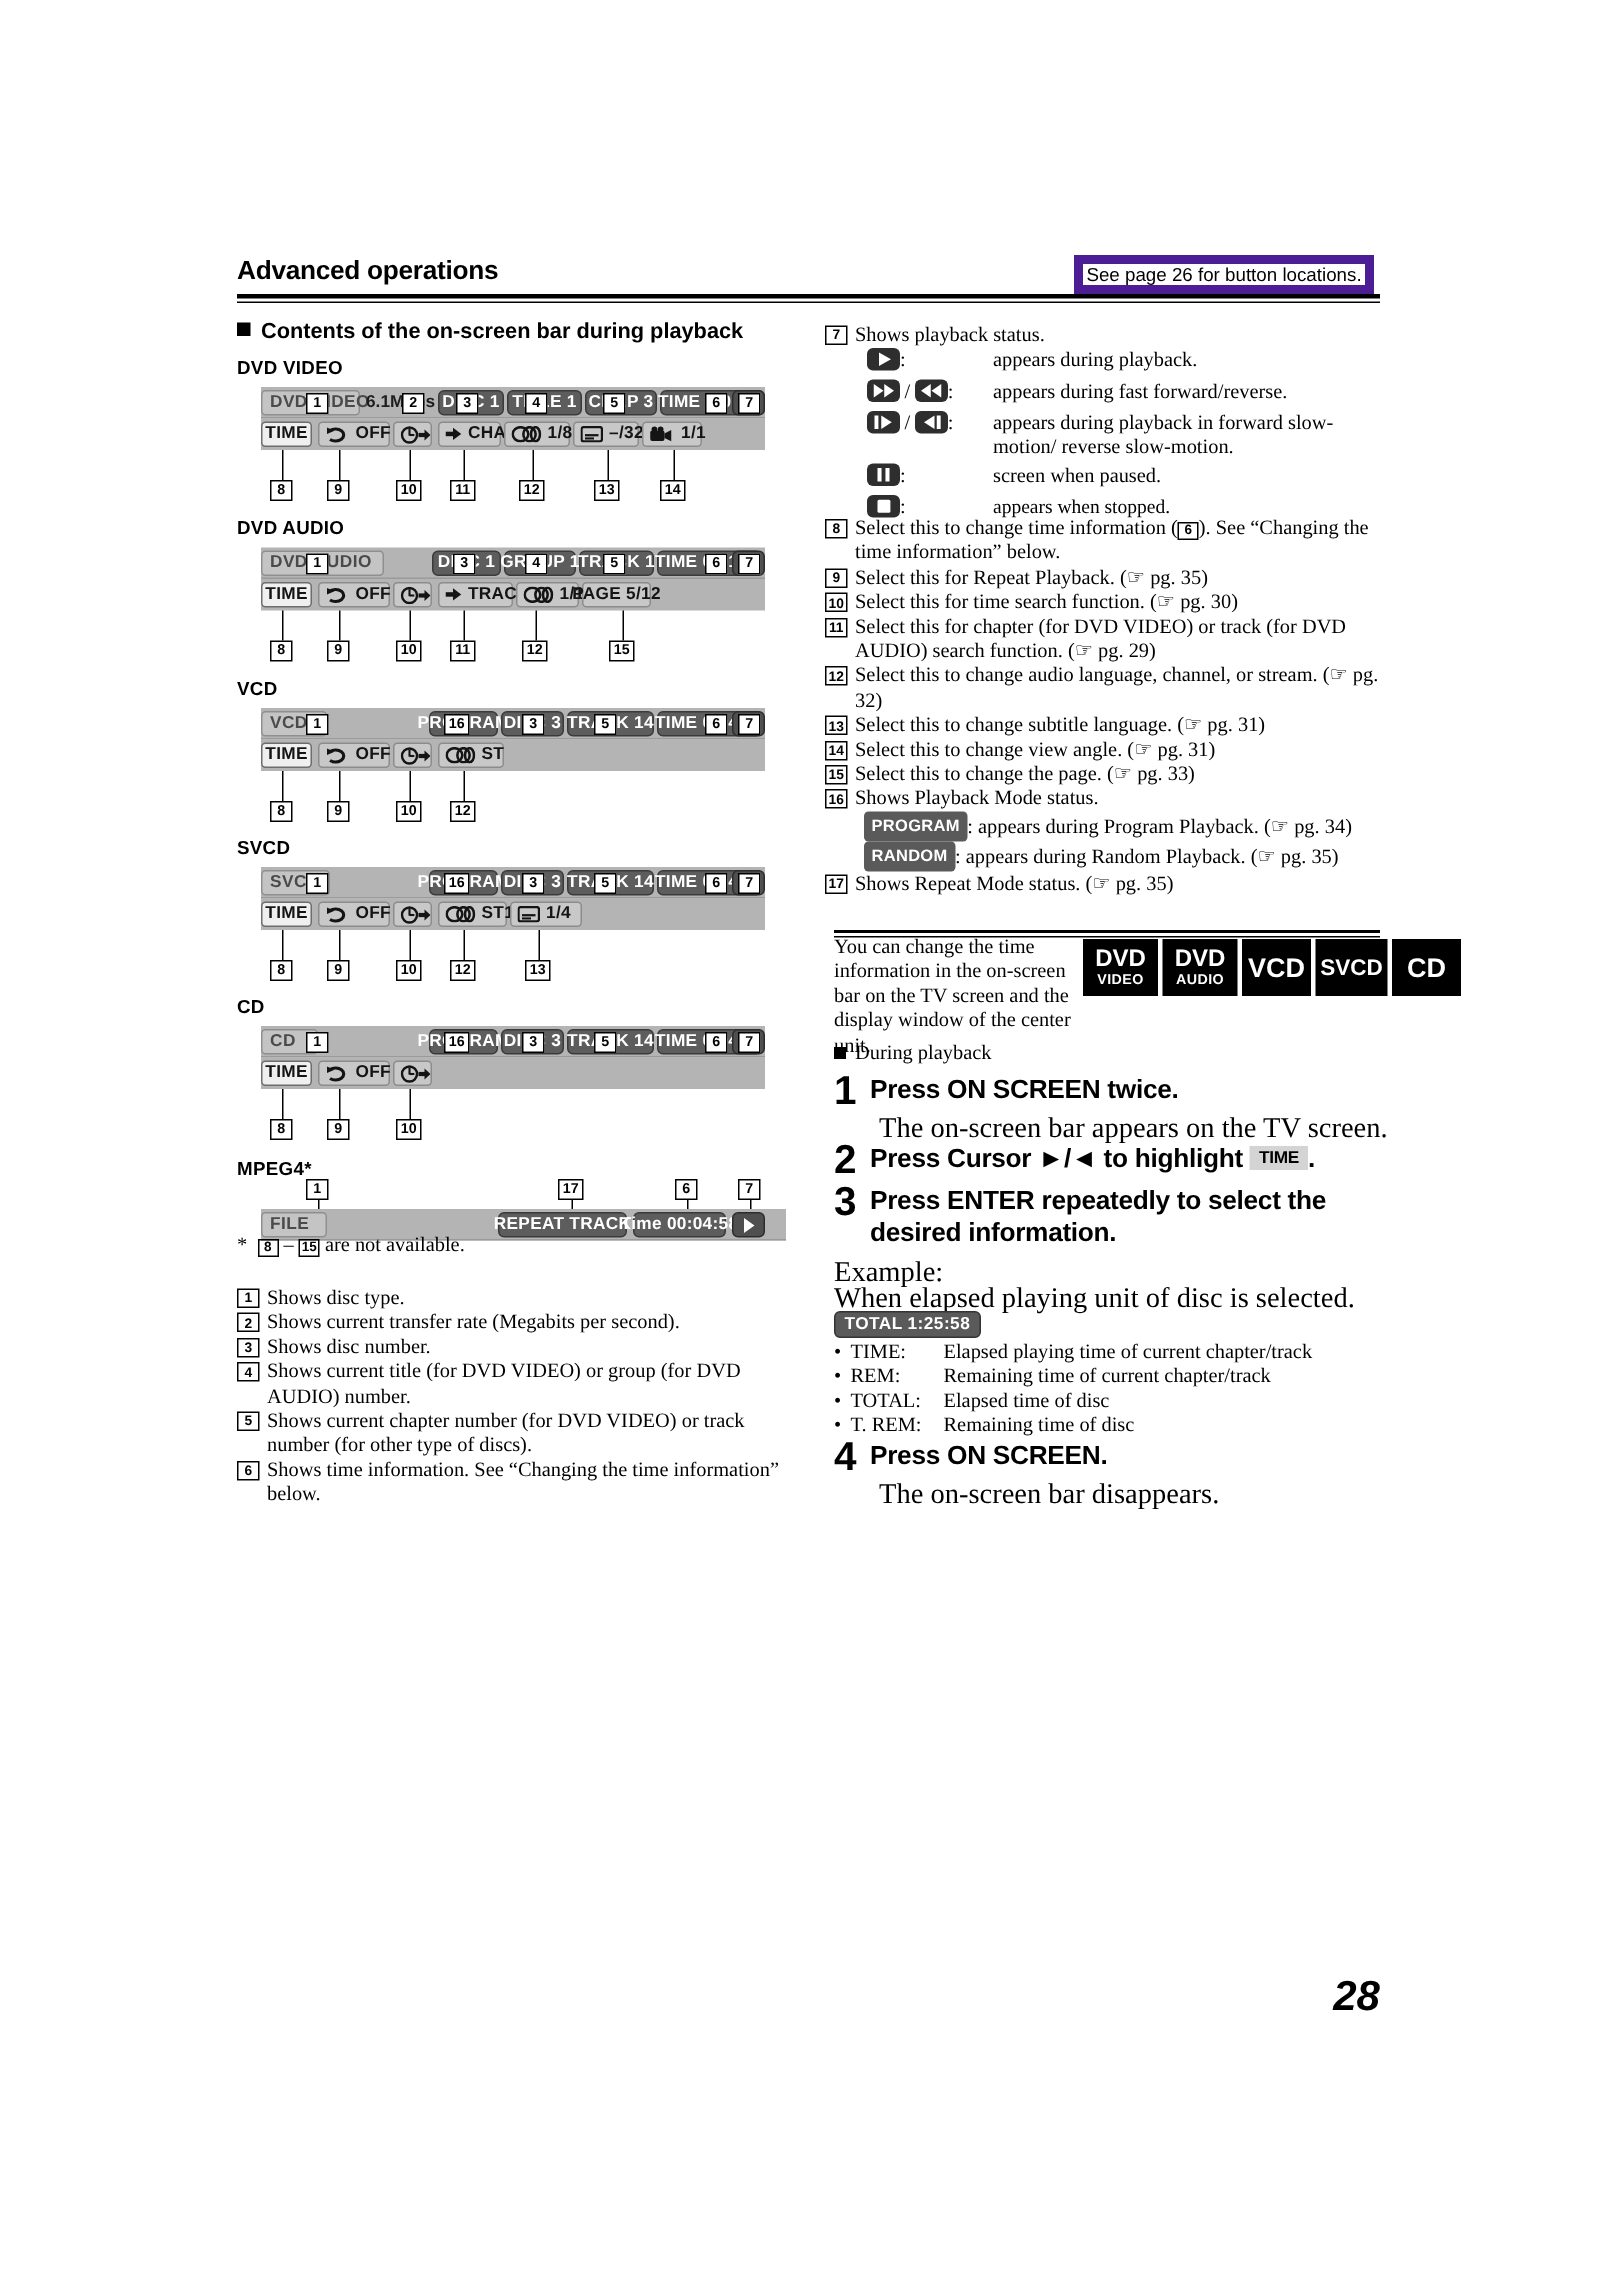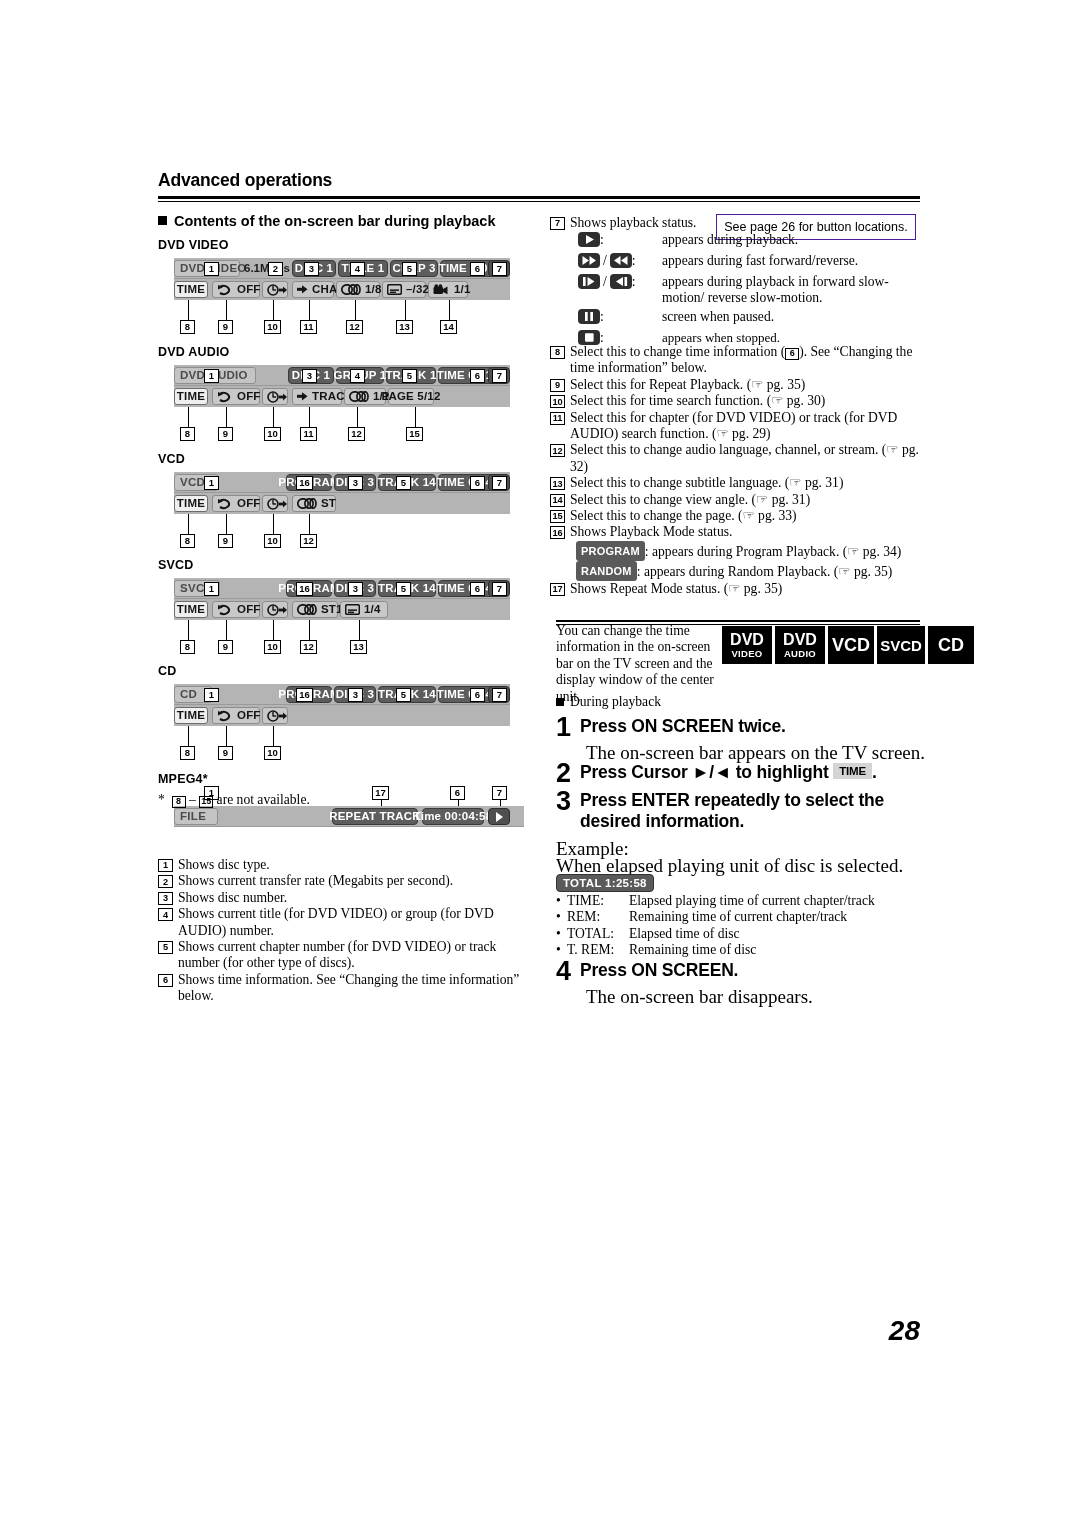--- a/index.html
+++ b/index.html
@@ -37,28 +37,27 @@
     left: 158px; top: 196px;
     width: 762px; height: 0;
     border-top: 3px solid #000;
     border-bottom: 1px solid #000;
     height: 2px;
   }
   .see-page-box {
     position: absolute;
     left: 716px; top: 170px;
     width: 200px; height: 26px;
-    border: 1px solid #4c1d95;
+    border: 6px solid #4c1d95;
     box-sizing: border-box;
     display: flex;
     align-items: center;
     justify-content: center;
     font-family: "Liberation Sans", sans-serif;
     font-size: 12.5px;
-    margin-top: 44px;
   }
 
   
   .sec-head {
     position: absolute;
     left: 158px; top: 213px;
     font-family: "Liberation Sans", sans-serif;
     font-weight: bold;
     font-size: 14.5px;
   }
@@ -812,21 +811,21 @@
       <div class="num" style="left: 204px; top: 786px; width: 15px;">1</div>
       <div class="lead" style="left: 211.5px; top: 800px; height: 6px;"></div>
       <div class="num wide" style="left: 372px; top: 786px; width: 17px;">17</div>
       <div class="lead" style="left: 380.5px; top: 800px; height: 6px;"></div>
       <div class="num" style="left: 450px; top: 786px; width: 15px;">6</div>
       <div class="lead" style="left: 457.5px; top: 800px; height: 6px;"></div>
       <div class="num" style="left: 492px; top: 786px; width: 15px;">7</div>
       <div class="lead" style="left: 499.5px; top: 800px; height: 6px;"></div>
     </div>
 
-  <div class="footnote" style="left:158px; top:792px;">
+  <div class="footnote" style="left:158px; top:822px;">
     <span>*</span>
     &nbsp;<span class="inum">8</span>
     <span>–</span>
     <span class="inum">15</span>
     <span>are not available.</span>
   </div>
 
   <div class="legend" id="legend-left" style="left:158px; top:857px; width:364px;">
       <div class="row">
         <div class="n">1</div>

